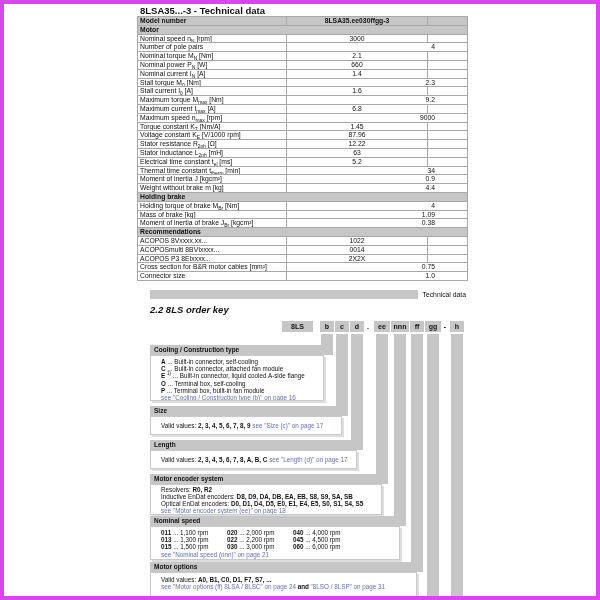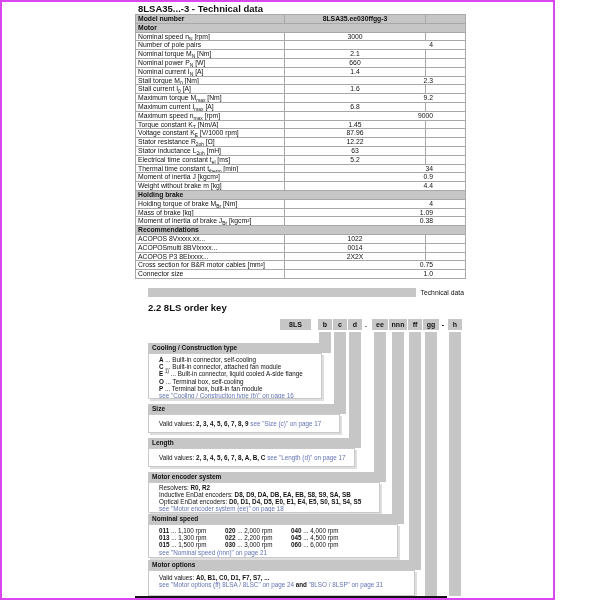--- a/index.html
+++ b/index.html
@@ -1,23 +1,23 @@
 <!DOCTYPE html>
 <html><head>
 <meta charset="utf-8">
 <style>
   html,body{margin:0;padding:0;background:#fff;}
-  #canvas{position:relative;width:555px;height:600px;background:#ffffff;overflow:hidden;
-          border:2px solid #d946ef;box-sizing:border-box;
+  #canvas{position:relative;width:600px;height:600px;background:#ffffff;overflow:hidden;
+          border:4px solid #d946ef;box-sizing:border-box;
           font-family:"Liberation Sans", sans-serif;color:#111;}
   .abs{position:absolute;}
 
   
   .doc-title{font-size:9.5px;font-weight:bold;white-space:nowrap;}
-  .h2{font-size:9.5px;font-weight:bold;white-space:nowrap;}
+  .h2{font-size:9.5px;font-weight:bold;white-space:nowrap;font-style:italic;}
 
   
   .spec-table{border-collapse:collapse;table-layout:fixed;width:330px;font-size:6.8px;}
   .spec-table td{border:1px solid #a8a8a8;height:7.8px;line-height:7.8px;padding:0 2px;
                  overflow:hidden;white-space:nowrap;}
   .spec-table tr.head td, .spec-table tr.secrow td{background:#c6c6c6;font-weight:bold;}
   .spec-table td.c{text-align:center;}
   .spec-table td.r{text-align:right;padding-right:32px;}
   sub{font-size:0.72em;line-height:0;}
   sup{font-size:0.72em;line-height:0;}

